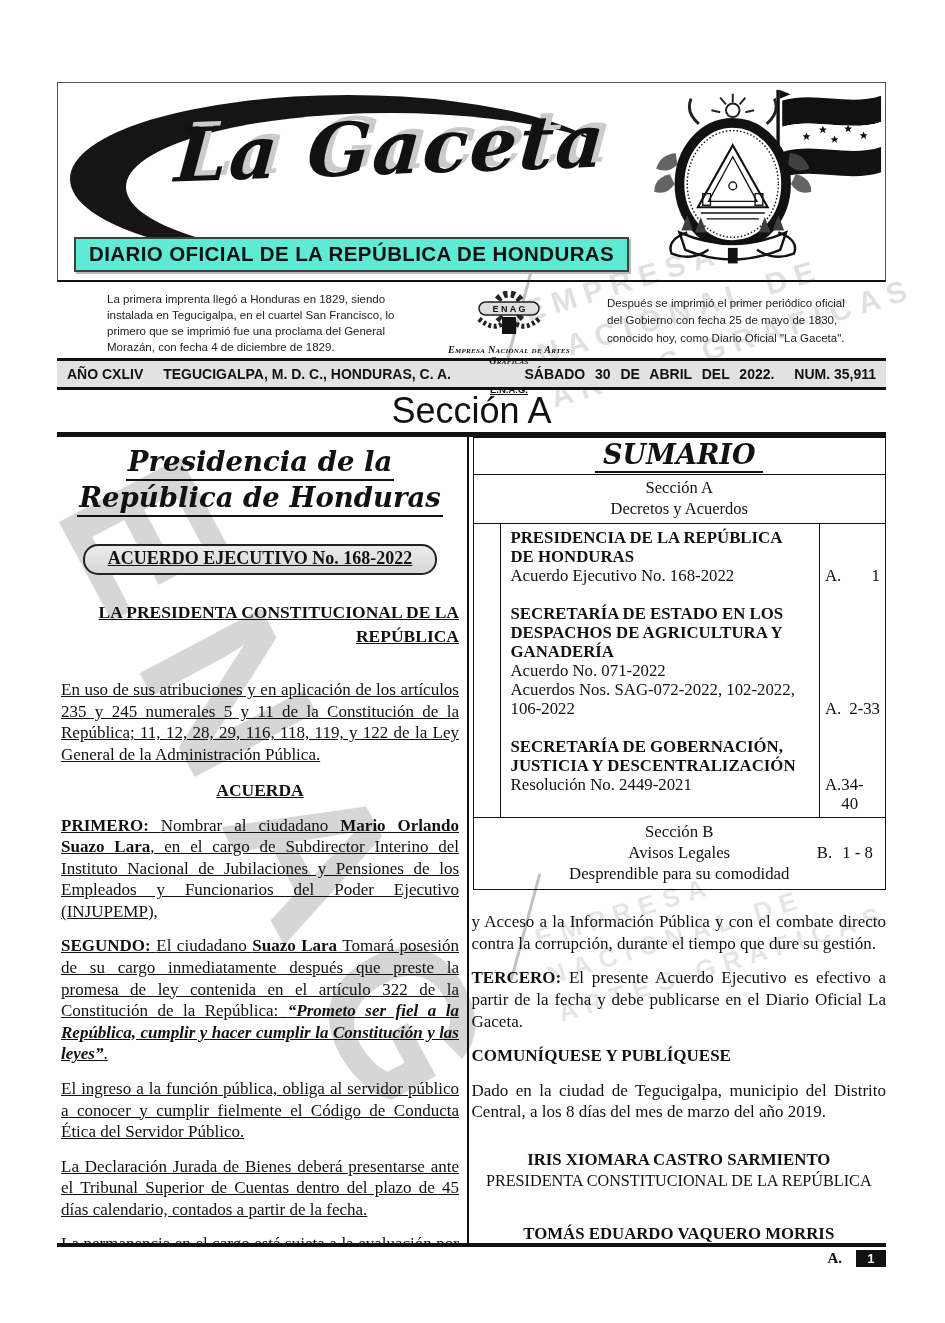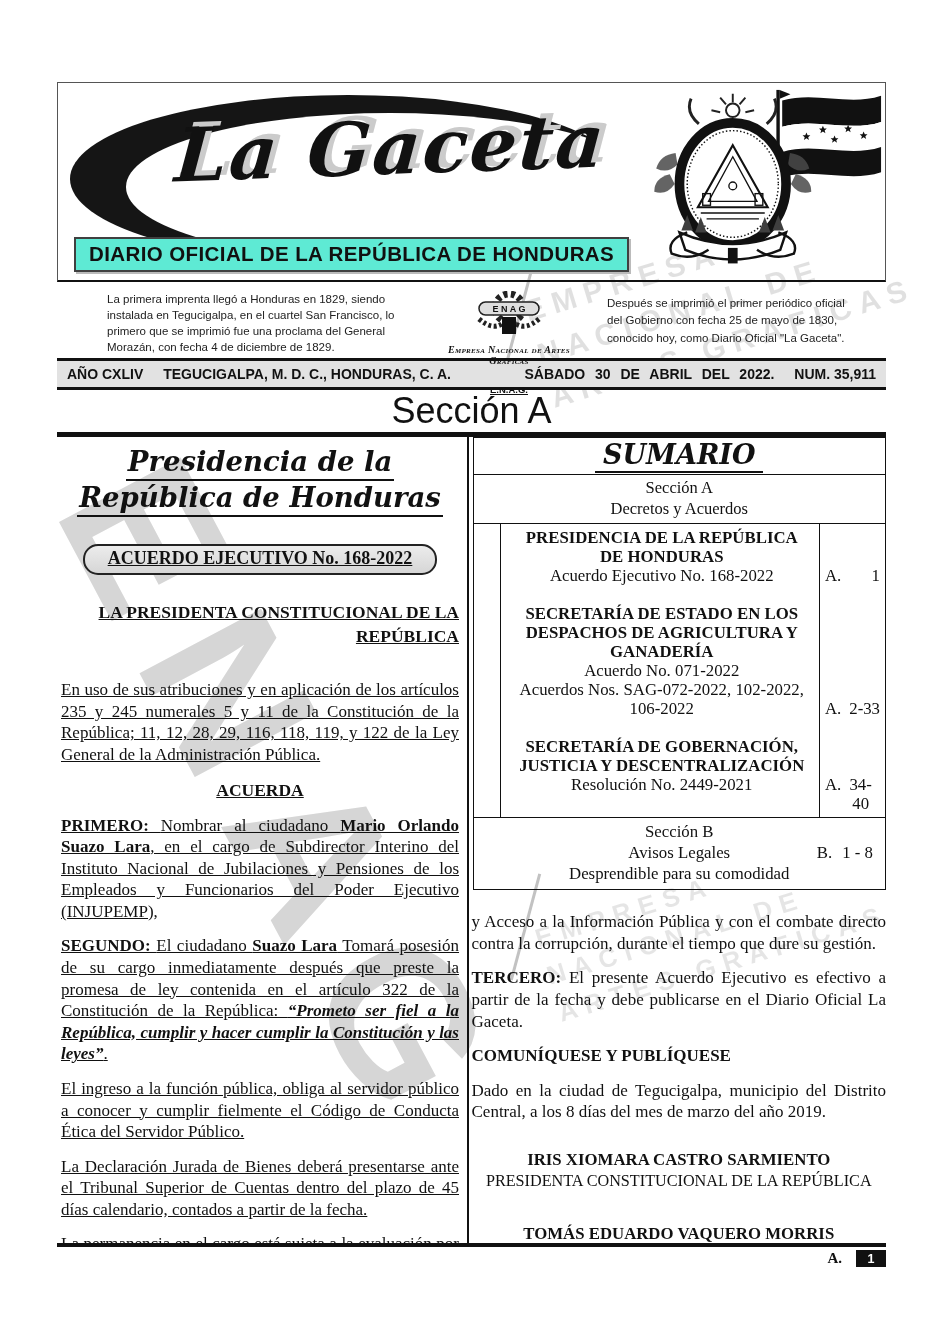--- a/index.html
+++ b/index.html
@@ -57,21 +57,21 @@
   .acuerda{margin:14px 0;text-align:center;font-weight:700;font-size:17.5px;}
   .col-left p,.col-right p{margin:0 0 13px;text-align:justify;font-size:17px;line-height:1.27;}
   .col-left p.first{margin-top:31px;}
   .b{font-weight:700;}
   .bi{font-weight:700;font-style:italic;}
   
   .sumario{border:1.5px solid #111;margin-left:1px;}
   .sum-title{text-align:center;border-bottom:1.5px solid #111;padding:1px 0 4px;}
   .sum-title span{font:italic 700 27px "DejaVu Serif",serif;border-bottom:2.5px solid #111;padding:0 8px 1px;text-align:center;}
   .sum-sub{text-align:center;font-size:16.5px;line-height:1.25;padding:3px 0 4px;border-bottom:1.5px solid #111;}
-  .srow{display:flex;align-items:stretch;line-height:19px;font-size:16.8px;text-align:center;}
+  .srow{display:flex;align-items:stretch;line-height:19px;font-size:16.8px;}
   .srow .sp{width:26px;border-right:1.2px solid #111;}
   .srow .st{flex:1;padding:0 6px 0 10px;}
   .srow .spg{width:66px;border-left:1.2px solid #111;display:flex;
      justify-content:space-between;padding:0 5px;box-sizing:border-box;}
   .srow.pad{height:4px;}
   .srow.blank{height:19px;}
   .sum-b{border-top:1.5px solid #111;text-align:center;font-size:16.8px;line-height:21px;padding:3px 8px 5px;}
   .avisos-row{position:relative;}
   .page-b{position:absolute;right:4px;top:0;display:flex;gap:10px;}
   

